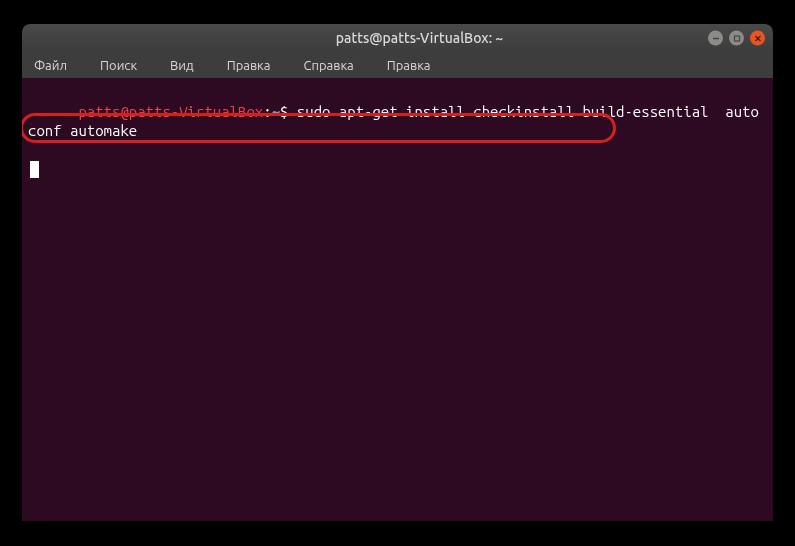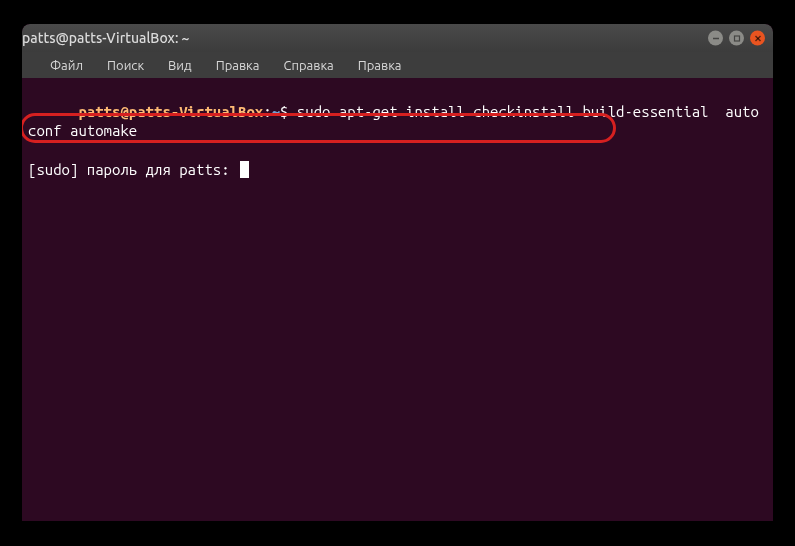--- a/index.html
+++ b/index.html
@@ -24,22 +24,24 @@
       background: #2d0922;
       border-radius: 8px 8px 0 0;
       overflow: hidden;
       box-shadow: 0 0 0 1px rgba(0,0,0,0.5);
     }
     .titlebar {
       height: 28px;
       background: linear-gradient(to bottom, #4a4a4a, #3c3c3c);
       display: flex;
       align-items: center;
+      justify-content: center;
       position: relative;
       border-radius: 8px 8px 0 0;
+      padding-left: 44px;
     }
     .titlebar-title {
       color: #dcdcdc;
       font-family: "Ubuntu", sans-serif;
       font-size: 14px;
       font-weight: 500;
     }
     .window-controls {
       position: absolute;
       right: 8px;
@@ -60,42 +62,42 @@
       cursor: pointer;
     }
     .win-min { background: #8b8b87; }
     .win-max { background: #8b8b87; }
     .win-close { background: #e95420; }
     .menubar {
       height: 26px;
       background: #3d3d3d;
       display: flex;
       align-items: center;
-      padding: 0 20px;
-      gap: 8px;
+      padding: 0 4px;
+      gap: 17px;
       font-family: "Ubuntu", sans-serif;
     }
     .menu-item {
       color: #d8d8d8;
       font-size: 13px;
       padding: 3px 8px;
       cursor: pointer;
     }
     .terminal-body {
       padding: 4px 6px;
       font-size: 15px;
       line-height: 1.3;
       color: #ffffff;
       background: #2d0922;
       height: calc(100% - 54px);
       position: relative;
     }
     .prompt-user {
-      color: #fdba74;
-      font-weight: bold;
+      color: #ef4444;
+      font-weight: normal;
     }
     .prompt-colon {
       color: #ffffff;
     }
     .prompt-path {
       color: #729fcf;
       font-weight: bold;
     }
     .prompt-dollar {
       color: #ffffff;
@@ -162,16 +164,16 @@
     <span class="menu-item">Вид</span>
     <span class="menu-item">Правка</span>
     <span class="menu-item">Справка</span>
     <span class="menu-item">Правка</span>
   </div>
 
   <div class="terminal-body">
     <div class="cmd-line">
       <span class="prompt-user">patts@patts-VirtualBox</span><span class="prompt-colon">:</span><span class="prompt-path">~</span><span class="prompt-dollar">$</span><span class="command-text"> sudo apt-get install checkinstall build-essential  autoconf automake</span>
     </div>
-    <div class="output-line"><span>[sudo] пароль для patts: </span><span class="cursor-block"></span></div>
+    <div class="output-line"><span class="cursor-block"></span></div>
     <div class="highlight-box"></div>
   </div>
 </div>
 
 </body></html>

